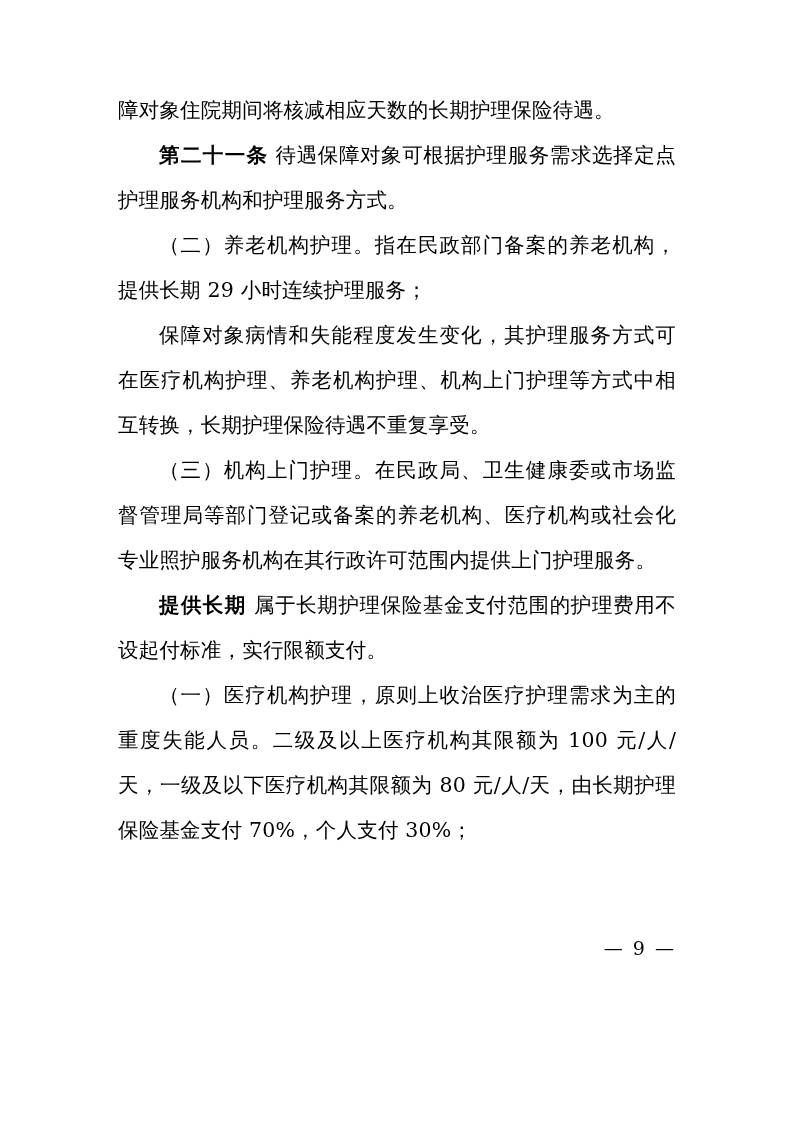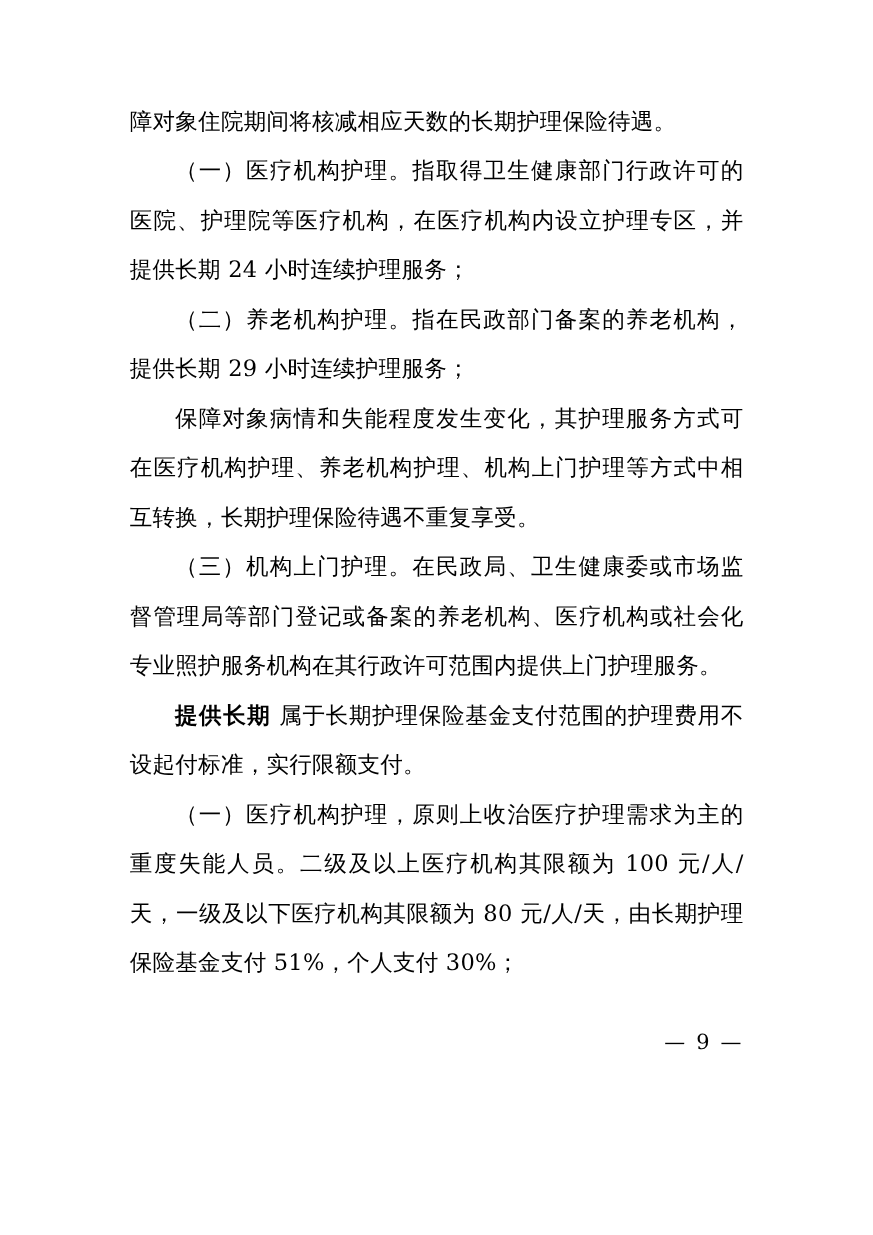--- a/index.html
+++ b/index.html
@@ -55,43 +55,44 @@
 </head>
 <body>
 
 <div class="page">
   <div class="body-text">
 
     <p class="para">
       <span>障对象住院期间将核减相应天数的长期护理保险待遇。</span>
     </p>
 
+    <p class="indent">
+      <span class="art-label">第二十一条</span>
+      <span>待遇保障对象可根据护理服务需求选择定点护理服务机构和护理服务方式。</span>
+    </p>
 
-    <p class="indent">
-      <span>（一）医疗机构护理。指取得卫生健康部门行政许可的医院、护理院等医疗机构，在医疗机构内设立护理专区，并提供长期 24 小时连续护理服务；</span>
-    </p>
 
     <p class="indent">
       <span>（二）养老机构护理。指在民政部门备案的养老机构，提供长期 29 小时连续护理服务；</span>
     </p>
 
     <p class="indent">
       <span>保障对象病情和失能程度发生变化，其护理服务方式可在医疗机构护理、养老机构护理、机构上门护理等方式中相互转换，长期护理保险待遇不重复享受。</span>
     </p>
 
     <p class="indent">
       <span>（三）机构上门护理。在民政局、卫生健康委或市场监督管理局等部门登记或备案的养老机构、医疗机构或社会化专业照护服务机构在其行政许可范围内提供上门护理服务。</span>
     </p>
 
     <p class="indent">
       <span class="art-label">提供长期</span>
       <span>属于长期护理保险基金支付范围的护理费用不设起付标准，实行限额支付。</span>
     </p>
 
     <p class="indent">
-      <span>（一）医疗机构护理，原则上收治医疗护理需求为主的重度失能人员。二级及以上医疗机构其限额为 100 元/人/天，一级及以下医疗机构其限额为 80 元/人/天，由长期护理保险基金支付 51%，个人支付 30%；</span>
+      <span>（一）医疗机构护理，原则上收治医疗护理需求为主的重度失能人员。二级及以上医疗机构其限额为 100 元/人/天，一级及以下医疗机构其限额为 80 元/人/天，由长期护理保险基金支付 70%，个人支付 30%；</span>
     </p>
 
 
   </div>
 
   <div class="footer">— 9 —</div>
 </div>
 
 </body></html>

